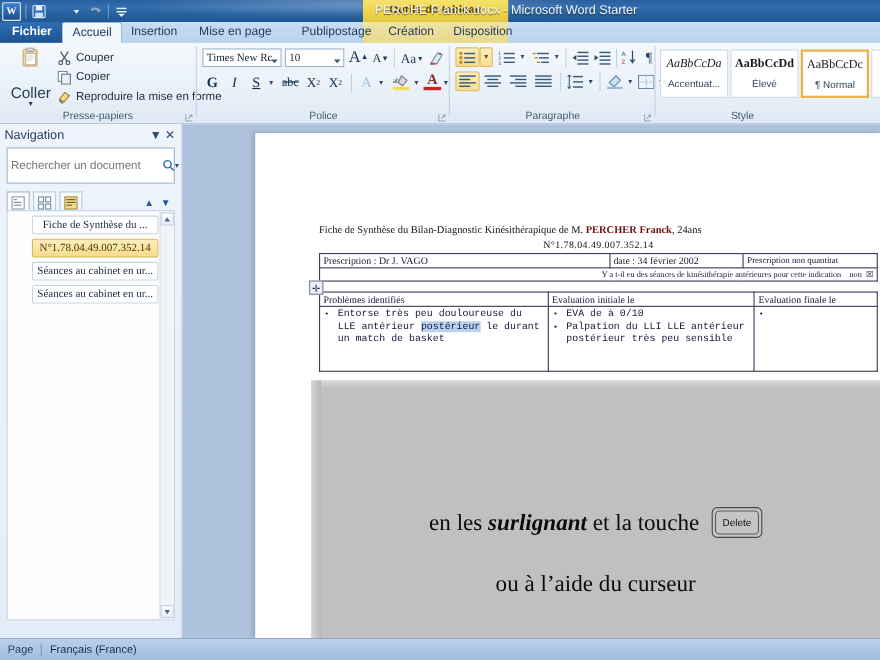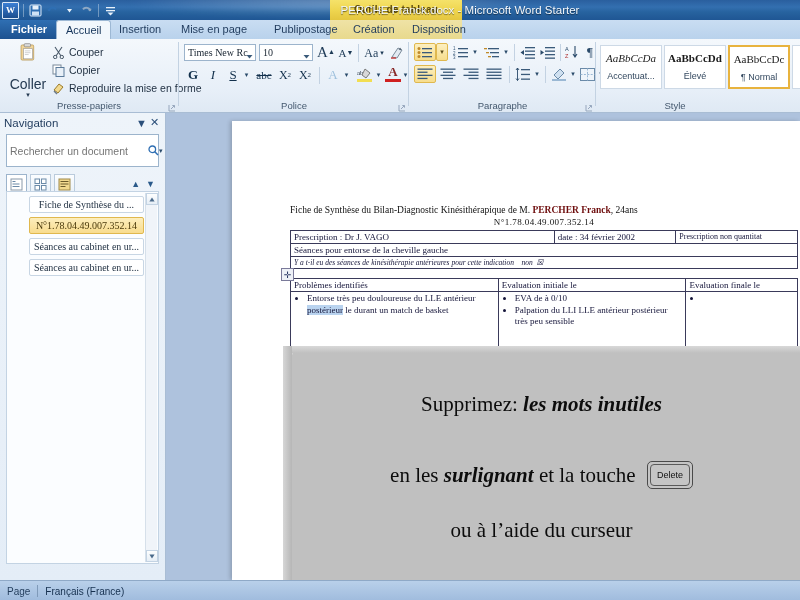--- a/index.html
+++ b/index.html
@@ -173,21 +173,21 @@
     position:absolute;left:58px;top:84px;width:508px;
     font-family:"Liberation Serif",serif;color:#111;
   }
   .dtitle{font-size:9.5px;}
   .dtitle b{color:#6e0d0d;}
   .dcenter{text-align:center;font-size:9px;letter-spacing:.4px;}
   table.doc{border-collapse:collapse;width:100%;margin-top:3px;font-size:9px;}
   table.doc td{border:1px solid #3a3a5a;padding:1px 3px;vertical-align:top;color:#15153a;}
   .tblhdr{font-size:9px;color:#15153a;}
   ul.b{margin:0;padding-left:13px;}
-  ul.b li{margin:0;padding:0;line-height:11.5px;}
+  ul.b li{margin:0;padding:0;line-height:11.5px;font-family:Liberation Mono, monospace;}
   .selhl{background:#b9d3ef;}
   #tblhandle{
     position:absolute;left:-9px;top:-10px;width:11px;height:11px;
     border:1px solid #7a7a9a;background:#eef1f7;
     display:flex;align-items:center;justify-content:center;font-size:9px;color:#2b3a66;
   }
   
   #redarrow{position:absolute;left:440px;top:324px;width:78px;height:34px;}
   
   #overlay{
@@ -649,24 +649,21 @@
       <div class="dcenter" style="margin-top:2px;">N°1.78.04.49.007.352.14</div>
 
       <table class="doc">
         <tbody>
             <tr>
           <td style="width:52%">Prescription : Dr  J. VAGO</td>
           <td style="width:24%">date :   34  février 2002</td>
           <td style="width:24%;font-size:8px;">Prescription  non  quantitat</td>
         </tr>
         <tr>
-          <td colspan="3">Séances pour entorse de la cheville gauche</td>
-        </tr>
-        <tr>
-          <td colspan="3" style="text-align:left;font-size:7.5px;font-style:italic;">
+          <td colspan="3" style="text-align:right;font-size:7.5px;">
             <span>Y a t-il eu des séances de kinésithérapie antérieures pour cette indication</span>
             &nbsp;&nbsp;&nbsp;<span>non</span>
             &nbsp;<span>☒</span>
           </td>
         </tr>
       </tbody>
         </table>
 
       <div style="position:relative;margin-top:9px;">
         <div id="tblhandle">✛</div>
@@ -706,23 +703,20 @@
   <svg id="redarrow" viewBox="0 0 78 34">
     <path d="M2 12 L22 2 L20 11 L76 16 L74 31 L18 26 L15 33 Z" fill="#e00000"></path>
   </svg>
 </div>
 
 <div id="overlay">
   <div class="corner"></div>
   <div class="bevel-t"></div>
   <div class="bevel-l"></div>
 
-  <div class="ovline" style="top:46px;">
-    <span>Supprimez: </span><i>les mots inutiles</i>
-  </div>
 
   <div class="ovline" style="top:115px;">
     <span>en les </span><i>surlignant</i><span> et la touche </span><span id="delkey"><span class="inner">Delete</span></span>
   </div>
 
   <div class="ovline" style="top:172px;">ou à l’aide du curseur</div>
 </div>
 
 <div id="status">
   <div class="it blurwrap">

